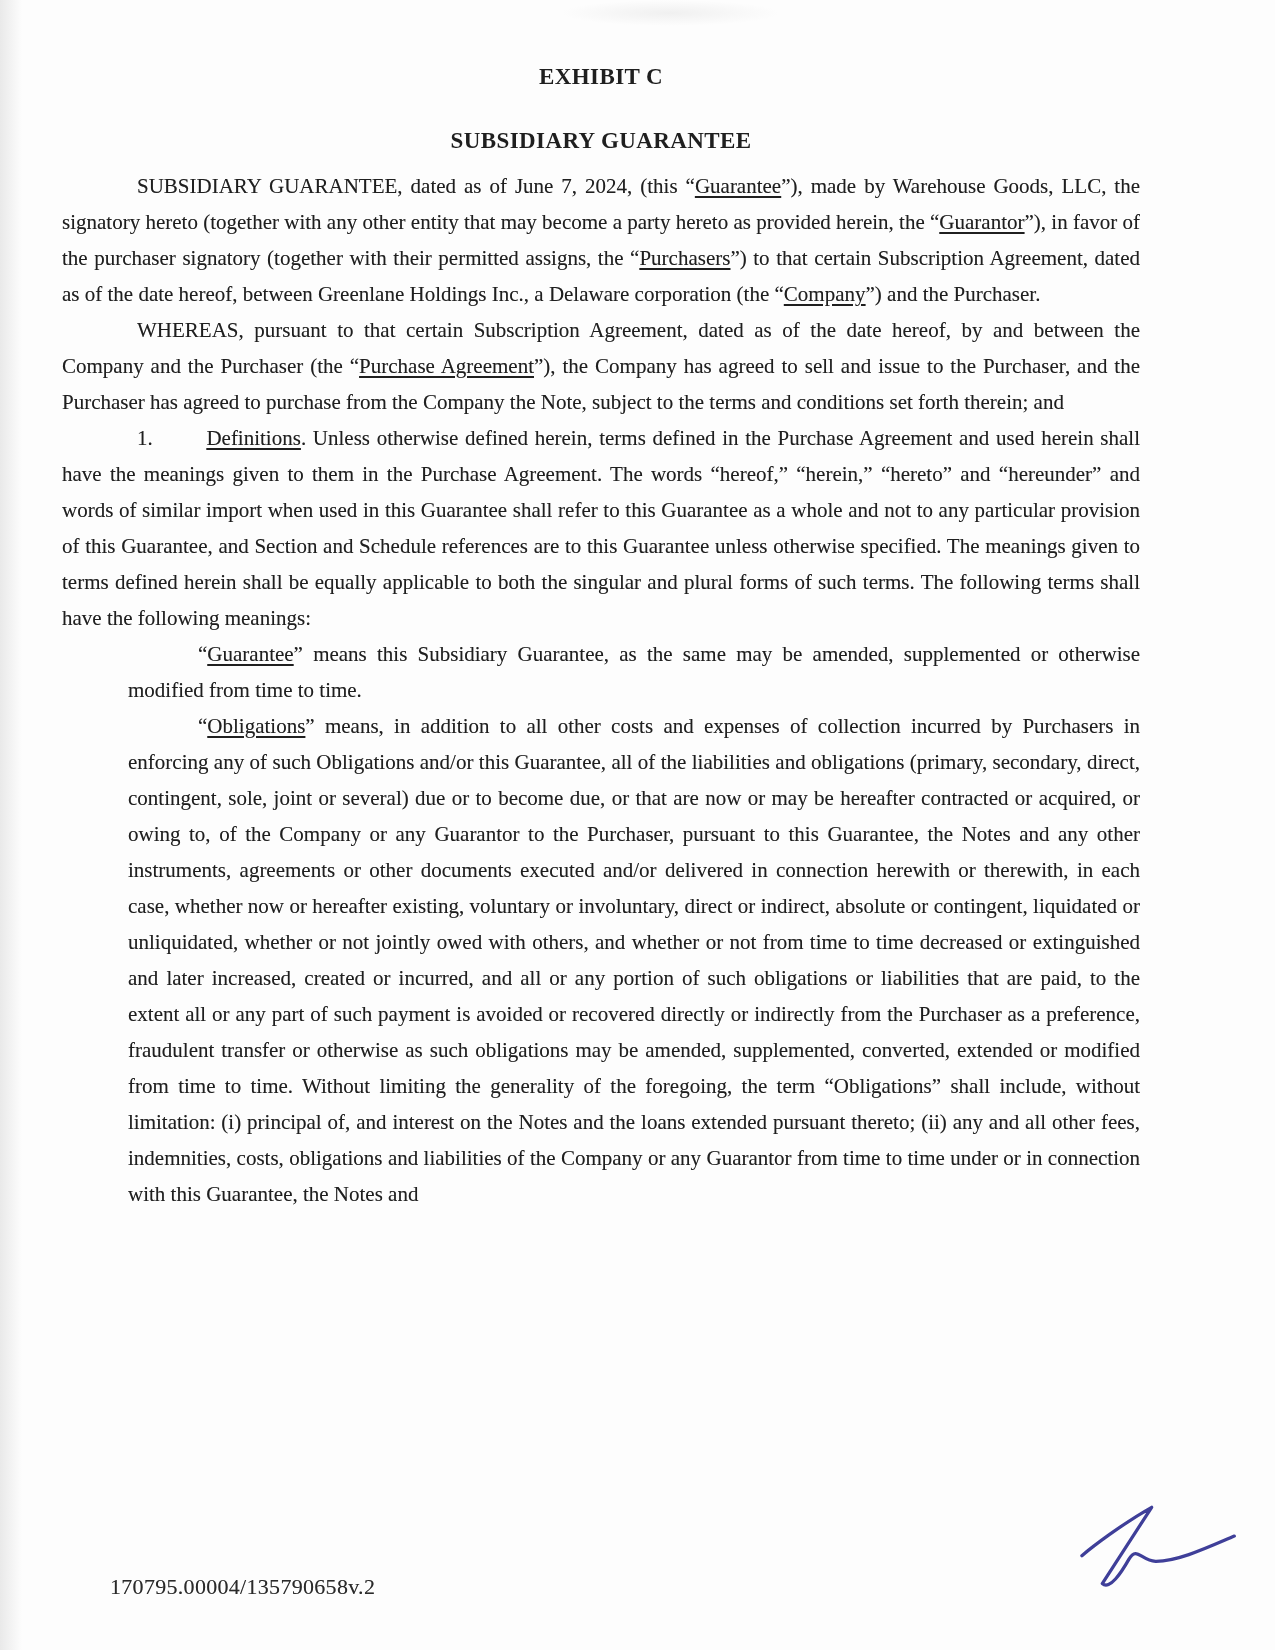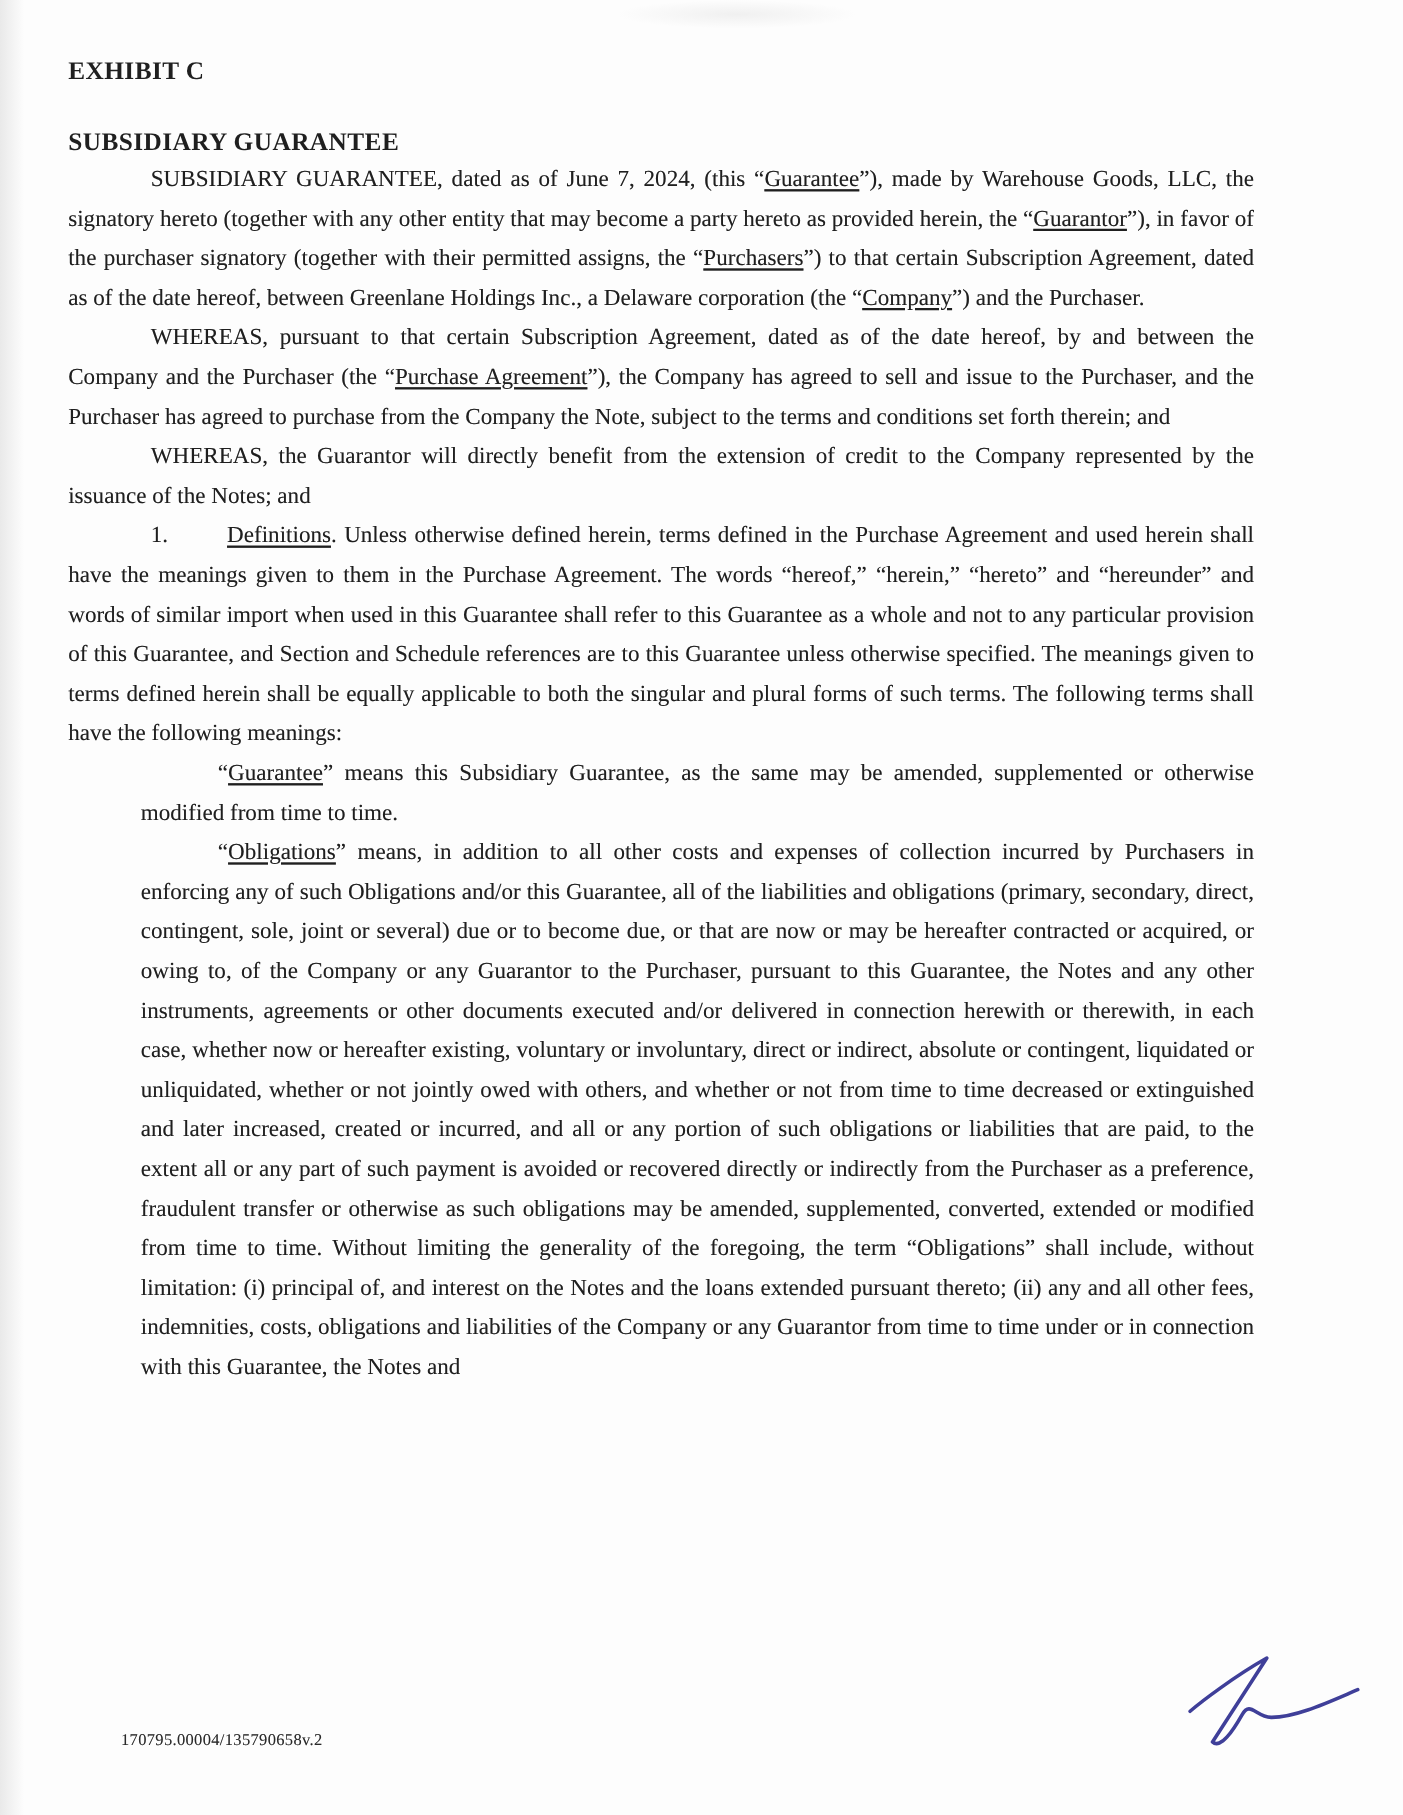--- a/index.html
+++ b/index.html
@@ -27,25 +27,25 @@
     background: radial-gradient(ellipse at center, rgba(180,180,180,0.18), rgba(180,180,180,0) 70%);
     pointer-events: none;
   }
   .content {
     position: absolute;
     left: 62px; top: 0;
     width: 1078px;
     padding-top: 50px;
   }
   .h1, .h2 {
-    text-align: left;
+    text-align: center;
     font-weight: bold;
     font-size: 23px;
     line-height: 30px;
-    margin: 0;
+    margin: 12px;
     letter-spacing: 0.4px;
   }
   .h2 { margin-top: 34px; }
   p.para {
     font-size: 21px;
     line-height: 36px;
     text-align: justify;
     margin: 0;
     text-shadow: 0 0 0.5px rgba(30,30,30,0.38);
   }
@@ -57,21 +57,21 @@
   .now { margin-top: 22px; }
   .definitions { margin-top: 16px; }
   .defblock { margin-left: 66px; width: 1012px; }
   .dindent { text-indent: 70px; }
   .defg { margin-top: 13px; }
   .defo { margin-top: 21px; }
   .u { text-decoration: underline; text-underline-offset: 3px; }
   .footer {
     position: absolute;
     left: 110px; top: 1574px;
-    font-size: 15px;
+    font-size: 22px;
     color: #2a2a2a;
     letter-spacing: 0.3px;
     text-shadow: 0 0 0.5px rgba(30,30,30,0.35);
   }
   .signature {
     position: absolute;
     left: 1066px; top: 1494px;
     width: 176px; height: 102px;
     transform: rotate(-2deg);
   }
@@ -85,21 +85,20 @@
 
   <div class="content">
     <div class="h1">EXHIBIT C</div>
     <div class="h2">SUBSIDIARY GUARANTEE</div>
 
     <p class="para indent intro"><span>SUBSIDIARY GUARANTEE, dated as of June 7, 2024, (this “</span><span class="u">Guarantee</span><span>”), made by Warehouse Goods, LLC, the signatory hereto (together with any other entity that may become a party hereto as provided herein, the “</span><span class="u">Guarantor</span><span>”), in favor of the purchaser signatory (together with their permitted assigns, the “</span><span class="u">Purchasers</span><span>”) to that certain Subscription Agreement, dated as of the date hereof, between Greenlane Holdings Inc., a Delaware corporation (the “</span><span class="u">Company</span><span>”) and the Purchaser.</span></p>
 
 
     <p class="para indent whereas1"><span>WHEREAS, pursuant to that certain Subscription Agreement, dated as of the date hereof, by and between the Company and the Purchaser (the “</span><span class="u">Purchase Agreement</span><span>”), the Company has agreed to sell and issue to the Purchaser, and the Purchaser has agreed to purchase from the Company the Note, subject to the terms and conditions set forth therein; and</span></p>
 
-    <p class="para indent whereas2"><span>WHEREAS, the Guarantor will directly benefit from the extension of credit to the Company represented by the issuance of the Notes; and</span></p>
 
 
     <p class="para indent definitions"><span>1.&nbsp;&nbsp;&nbsp;&nbsp;&nbsp;&nbsp;&nbsp;&nbsp;</span><span class="u">Definitions</span><span>. Unless otherwise defined herein, terms defined in the Purchase Agreement and used herein shall have the meanings given to them in the Purchase Agreement. The words “hereof,” “herein,” “hereto” and “hereunder” and words of similar import when used in this Guarantee shall refer to this Guarantee as a whole and not to any particular provision of this Guarantee, and Section and Schedule references are to this Guarantee unless otherwise specified. The meanings given to terms defined herein shall be equally applicable to both the singular and plural forms of such terms. The following terms shall have the following meanings:</span></p>
 
     <div class="defblock">
       <p class="para dindent defg"><span>“</span><span class="u">Guarantee</span><span>” means this Subsidiary Guarantee, as the same may be amended, supplemented or otherwise modified from time to time.</span></p>
       <p class="para dindent defo"><span>“</span><span class="u">Obligations</span><span>” means, in addition to all other costs and expenses of collection incurred by Purchasers in enforcing any of such Obligations and/or this Guarantee, all of the liabilities and obligations (primary, secondary, direct, contingent, sole, joint or several) due or to become due, or that are now or may be hereafter contracted or acquired, or owing to, of the Company or any Guarantor to the Purchaser, pursuant to this Guarantee, the Notes and any other instruments, agreements or other documents executed and/or delivered in connection herewith or therewith, in each case, whether now or hereafter existing, voluntary or involuntary, direct or indirect, absolute or contingent, liquidated or unliquidated, whether or not jointly owed with others, and whether or not from time to time decreased or extinguished and later increased, created or incurred, and all or any portion of such obligations or liabilities that are paid, to the extent all or any part of such payment is avoided or recovered directly or indirectly from the Purchaser as a preference, fraudulent transfer or otherwise as such obligations may be amended, supplemented, converted, extended or modified from time to time. Without limiting the generality of the foregoing, the term “Obligations” shall include, without limitation: (i) principal of, and interest on the Notes and the loans extended pursuant thereto; (ii) any and all other fees, indemnities, costs, obligations and liabilities of the Company or any Guarantor from time to time under or in connection with this Guarantee, the Notes and</span></p>
     </div>
   </div>
 

